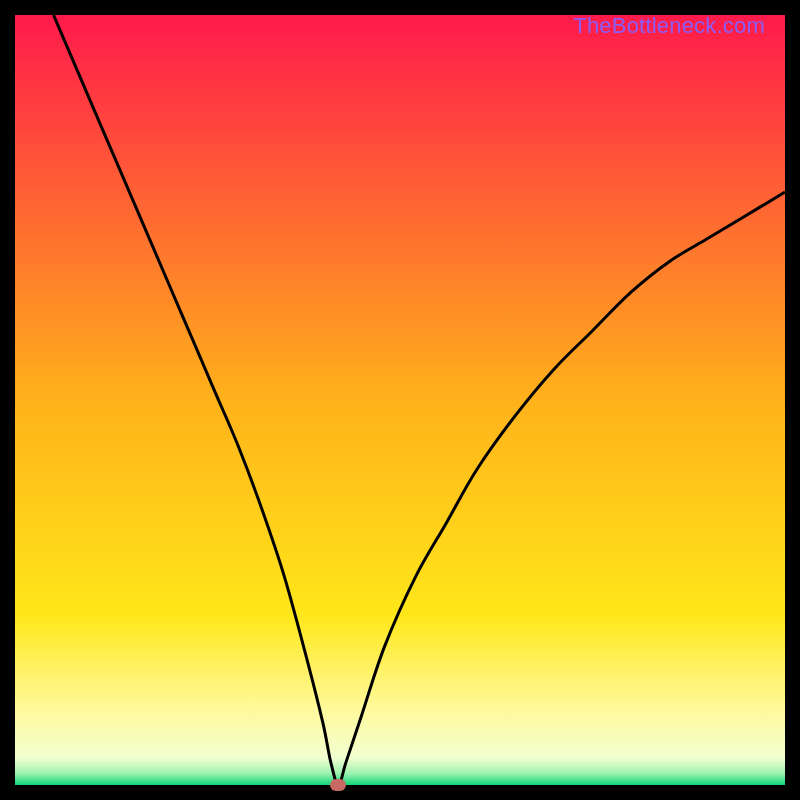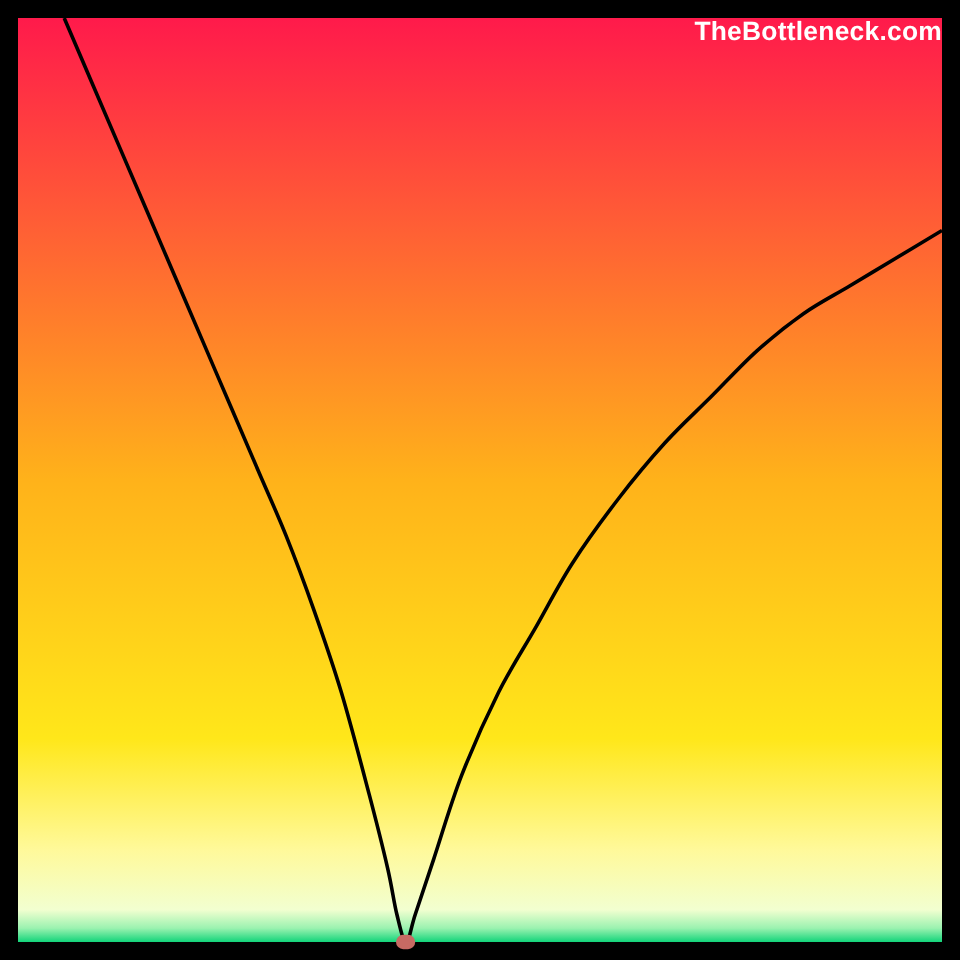--- a/index.html
+++ b/index.html
@@ -22,24 +22,24 @@
   .plot-area {
     position: absolute;
     left: 0;
     top: 0;
     width: 770px;
     height: 770px;
   }
   .watermark {
     position: absolute;
     top: -2px;
-    right: 0;
-    color: #ffffff;
+    right: 20px;
+    color: #8b5cf6;
     font-size: 22px;
-    font-weight: 700;
+    font-weight: 400;
     letter-spacing: 0.2px;
     user-select: none;
   }
   .marker {
     position: absolute;
     width: 16px;
     height: 12px;
     border-radius: 6px;
     transform: translate(-50%, -50%);
   }

